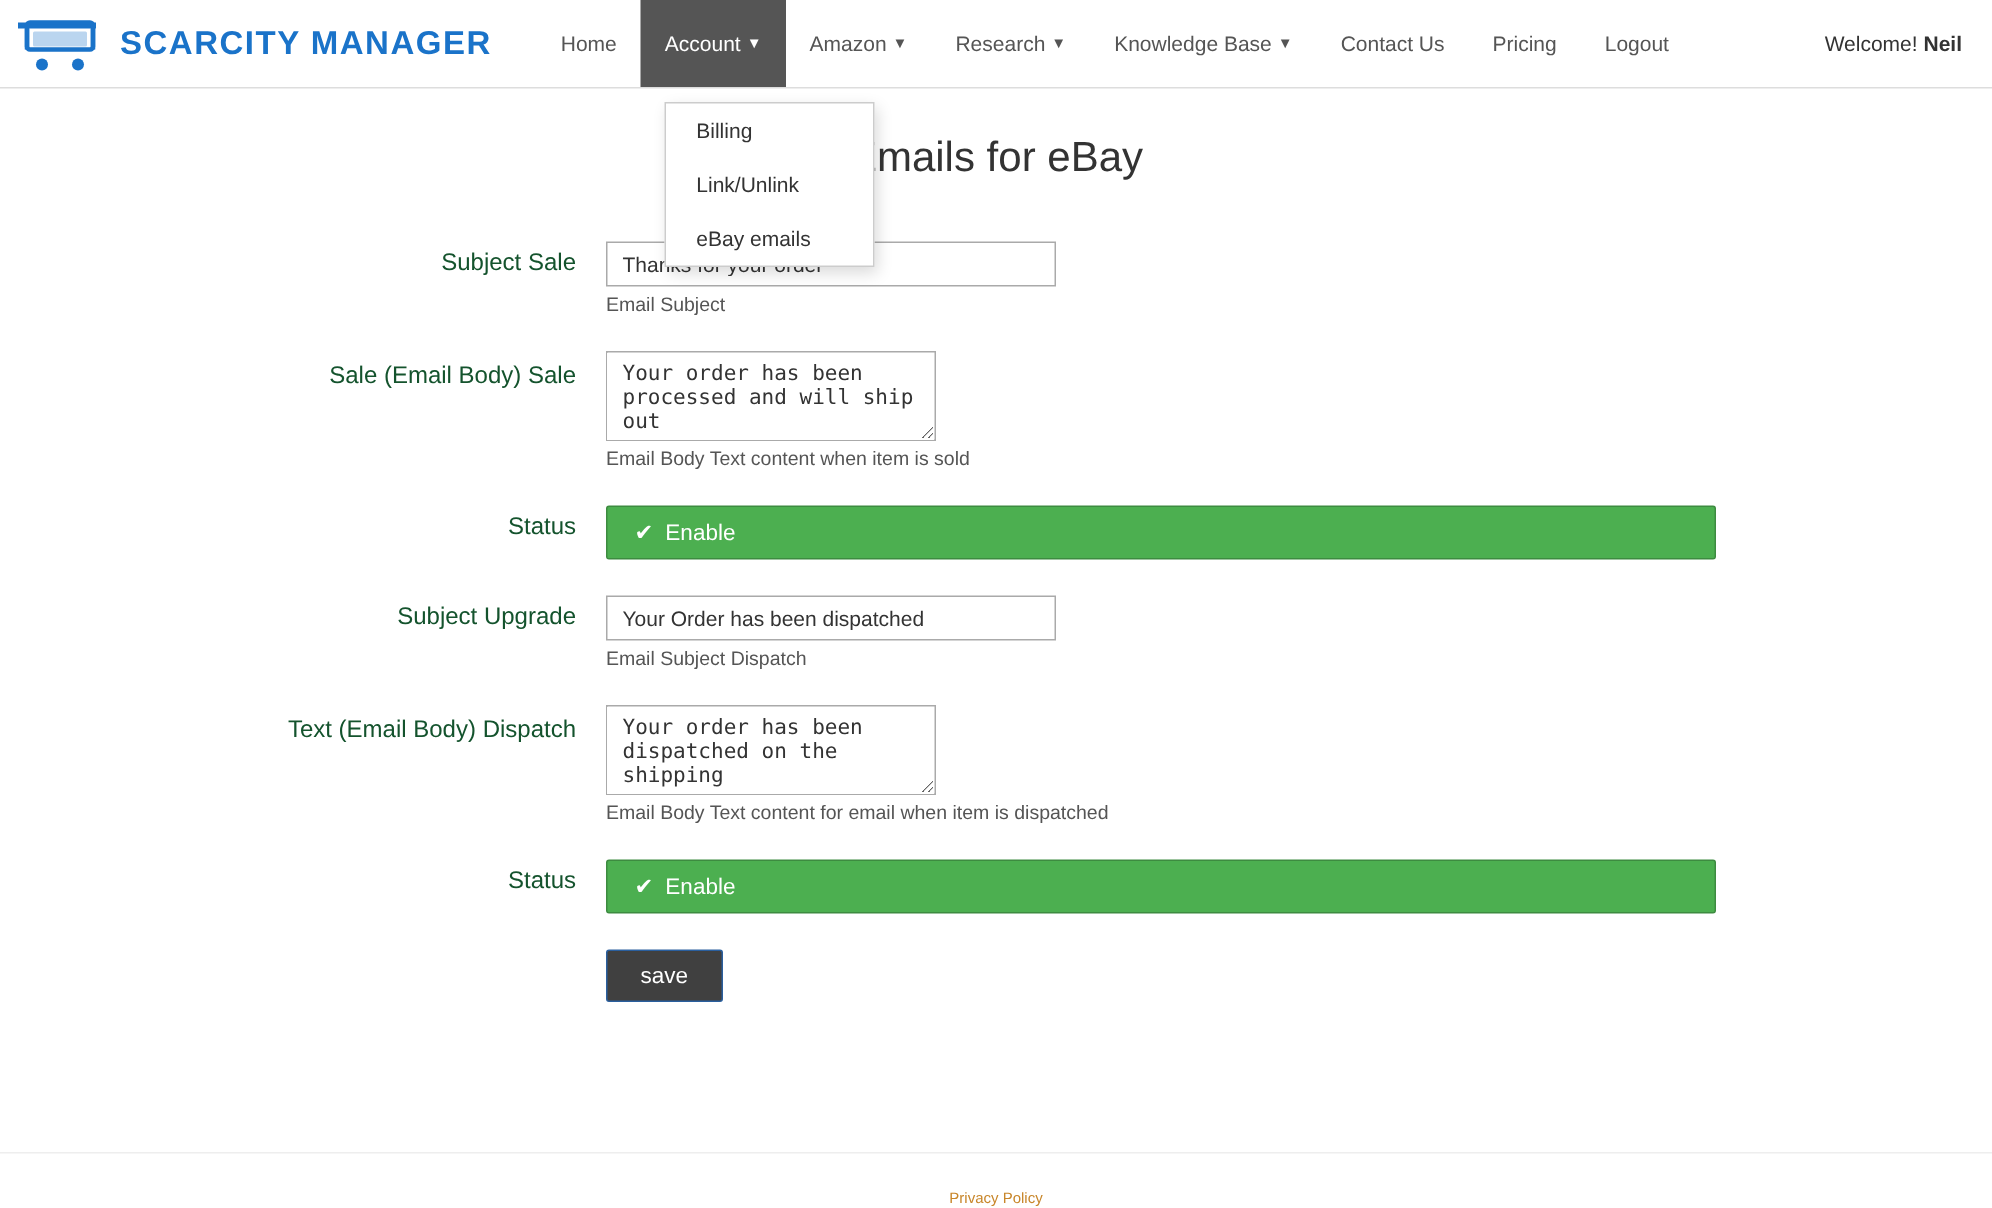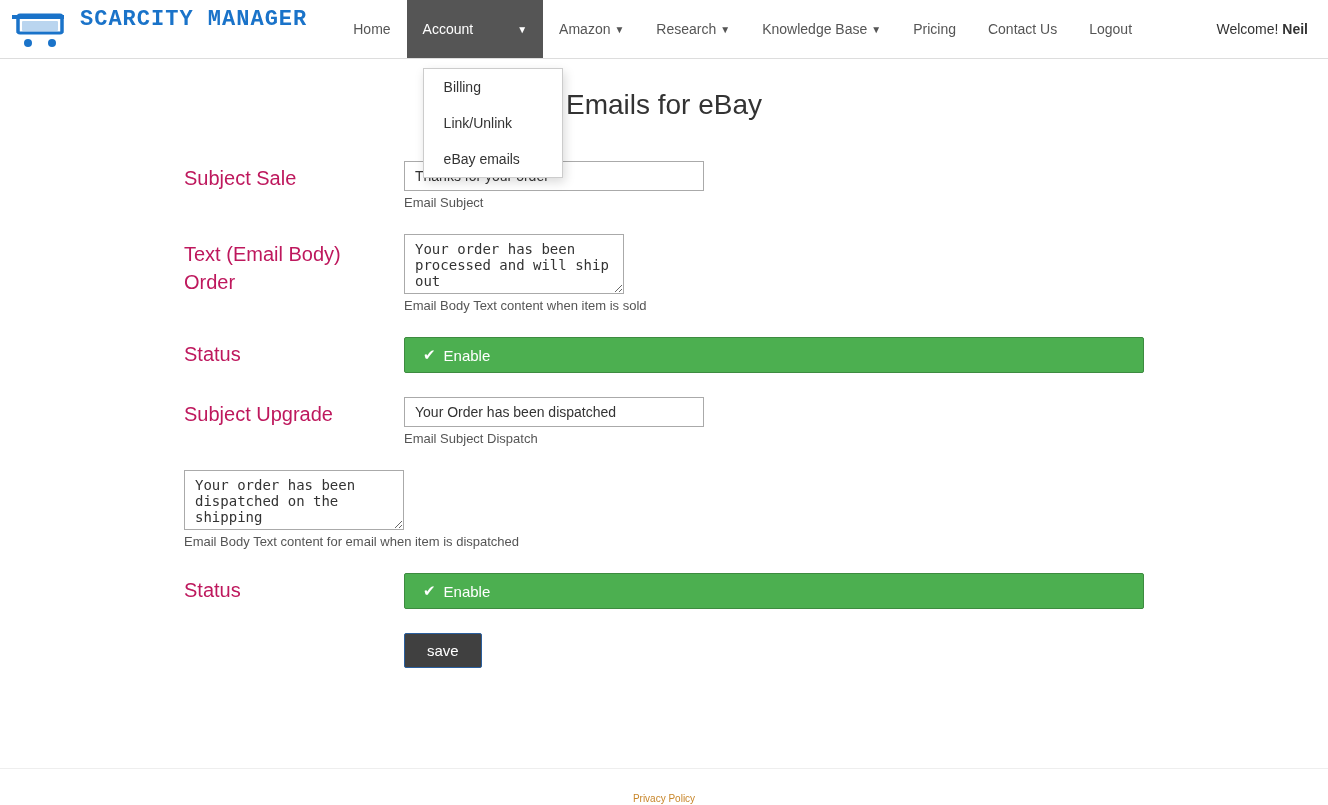--- a/index.html
+++ b/index.html
@@ -9,23 +9,23 @@
     .navbar {
       display: flex;
       align-items: center;
       border-bottom: 1px solid #ddd;
       padding: 0 10px;
       position: relative;
       min-height: 58px;
     }
     .logo-area {
       display: flex;
+      align-items: center;
       margin-right: 30px;
       text-decoration: none;
-      font-family: Liberation Mono, monospace;
     }
     .logo-icon {
       width: 60px;
       height: 44px;
       margin-right: 10px;
     }
     .logo-text {
       font-size: 22px;
       font-weight: bold;
       color: #1a73c9;
@@ -44,21 +44,20 @@
       cursor: pointer;
       color: #555;
       font-size: 14px;
       position: relative;
       user-select: none;
       text-decoration: none;
     }
     .nav-item.active {
       background: #555;
       color: #fff;
-      gap: 40px;
     }
     .nav-dropdown-arrow {
       font-size: 10px;
       margin-left: 4px;
     }
     .welcome-text {
       margin-left: auto;
       font-size: 14px;
       color: #333;
       padding-right: 10px;
@@ -100,25 +99,25 @@
     }
 
     
     .form-row {
       display: flex;
       align-items: flex-start;
       margin-bottom: 24px;
     }
     .form-label {
       width: 220px;
-      text-align: left;
+      text-align: right;
       padding-right: 20px;
       padding-top: 6px;
-      font-size: 20px;
-      color: #be185d;
+      font-size: 16px;
+      color: #14532d;
       flex-shrink: 0;
     }
     .form-label.two-line {
       line-height: 1.4;
     }
     .form-field {
       display: flex;
       flex-direction: column;
       flex: 1;
     }
@@ -236,24 +235,24 @@
     </a>
     <a class="nav-item" href="#">
       <span>Research</span>
       <span class="nav-dropdown-arrow">▼</span>
     </a>
     <a class="nav-item" href="#">
       <span>Knowledge Base</span>
       <span class="nav-dropdown-arrow">▼</span>
     </a>
     <a class="nav-item" href="#">
+      <span>Contact Us</span>
+    </a>
+    <a class="nav-item" href="#">
       <span>Pricing</span>
-    </a>
-    <a class="nav-item" href="#">
-      <span>Contact Us</span>
     </a>
     <a class="nav-item" href="#">
       <span>Logout</span>
     </a>
   </div>
 
   <div class="welcome-text">
     <span>Welcome!</span>
     <strong>Neil</strong>
   </div>
@@ -264,21 +263,21 @@
 
   <div class="form-row">
     <label class="form-label">Subject Sale</label>
     <div class="form-field">
       <input type="text" value="Thanks for your order" style="">
       <span class="form-hint">Email Subject</span>
     </div>
   </div>
 
   <div class="form-row">
-    <label class="form-label two-line">Text (Email Body) Order</label>
+    <label class="form-label two-line">Sale (Email Body) Sale</label>
     <div class="form-field">
       <textarea class="form-textarea" style="">Your order has been processed and will ship out</textarea>
       <span class="form-hint">Email Body Text content when item is sold</span>
     </div>
   </div>
 
   <div class="form-row">
     <label class="form-label">Status</label>
     <div class="form-field">
       <button class="btn-enable">
@@ -290,20 +289,21 @@
 
   <div class="form-row">
     <label class="form-label">Subject Upgrade</label>
     <div class="form-field">
       <input type="text" value="Your Order has been dispatched" style="">
       <span class="form-hint">Email Subject Dispatch</span>
     </div>
   </div>
 
   <div class="form-row">
+    <label class="form-label two-line">Text (Email Body) Dispatch</label>
     <div class="form-field">
       <textarea class="form-textarea" style="">Your order has been dispatched on the shipping</textarea>
       <span class="form-hint">Email Body Text content for email when item is dispatched</span>
     </div>
   </div>
 
   <div class="form-row">
     <label class="form-label">Status</label>
     <div class="form-field">
       <button class="btn-enable">

